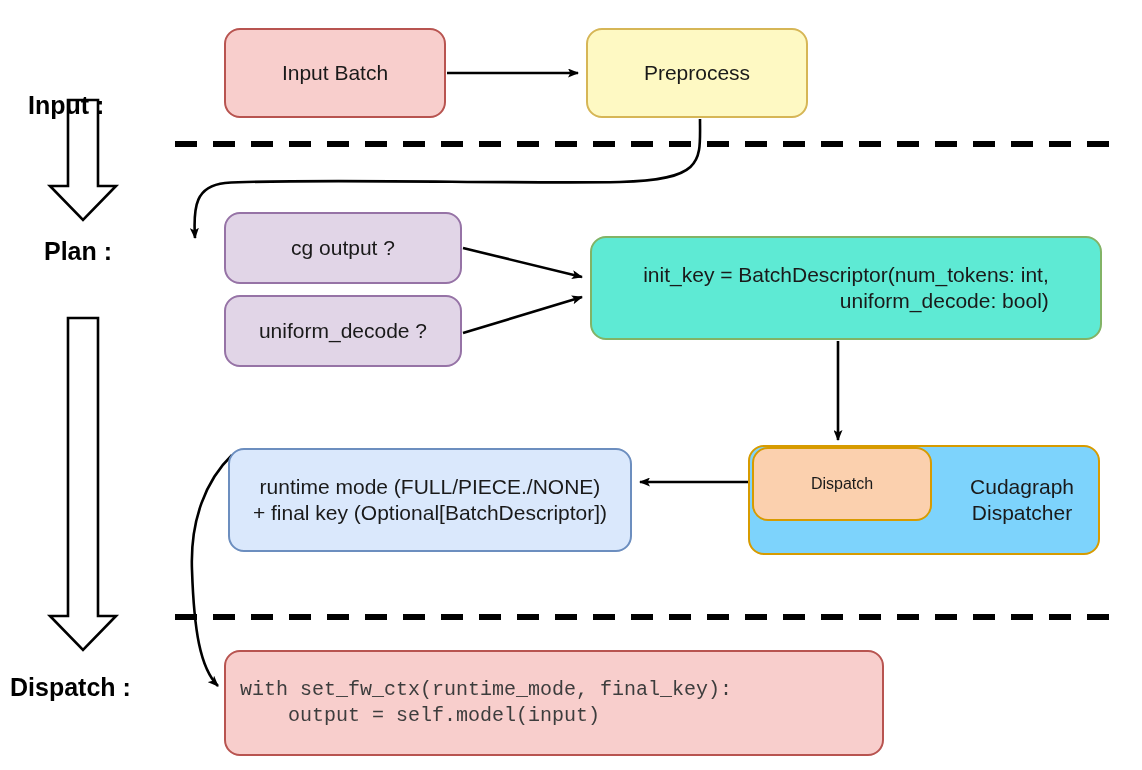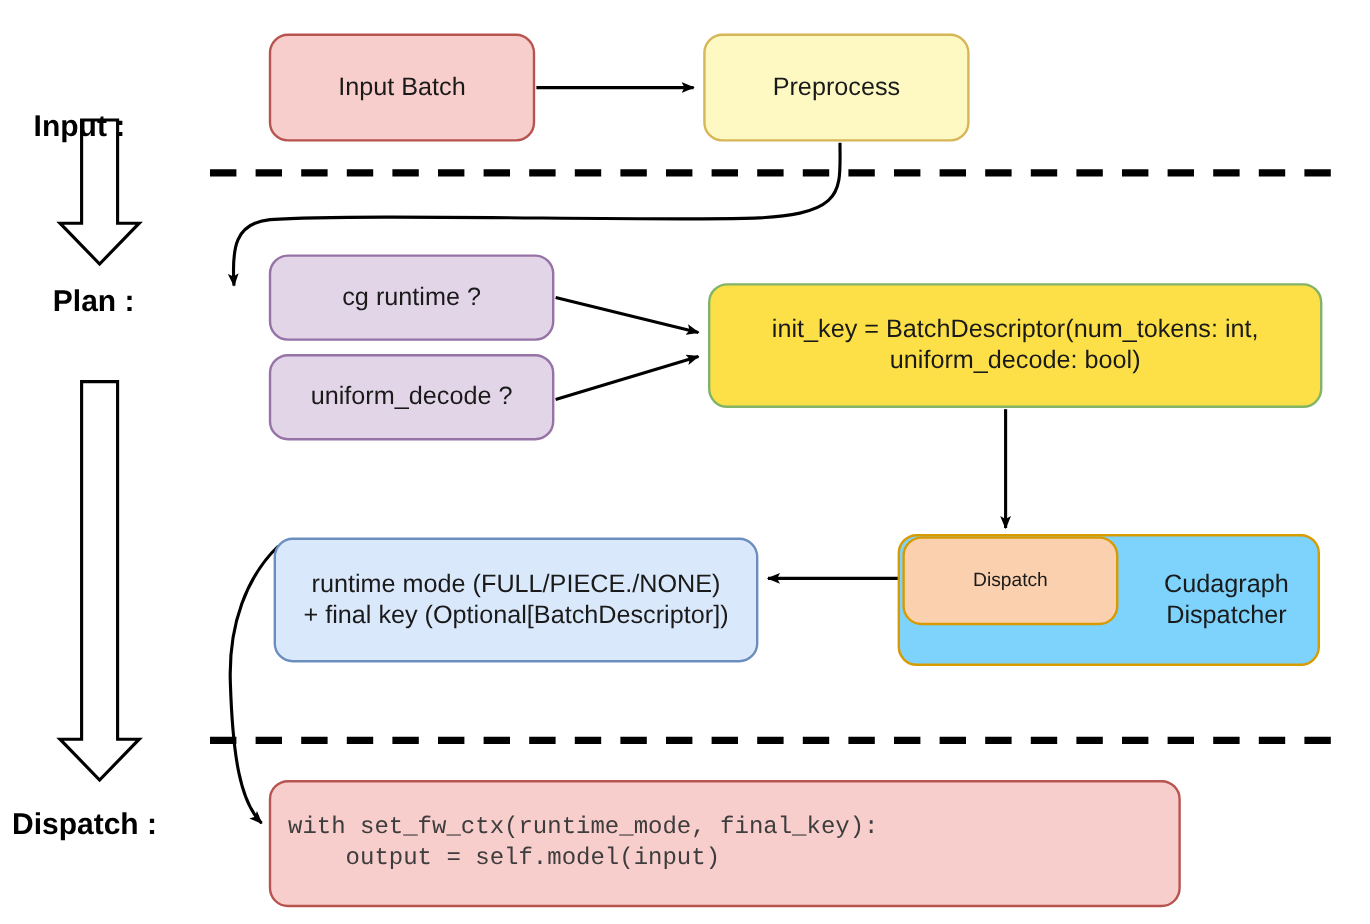--- a/index.html
+++ b/index.html
@@ -100,44 +100,44 @@
 
   <div class="node" style="left:224px; top:28px; width:222px; height:90px; background:#F8CECC; border-color:#B85450;">
     <span class="node-text">Input Batch</span>
   </div>
 
   <div class="node" style="left:586px; top:28px; width:222px; height:90px; background:#fef9c3; border-color:#D6B656;">
     <span class="node-text">Preprocess</span>
   </div>
 
   <div class="node" style="left:224px; top:212px; width:238px; height:72px; background:#E1D5E7; border-color:#9673A6;">
-    <span class="node-text">cg runtime ?</span>
+    <span class="node-text">cg output ?</span>
   </div>
 
   <div class="node" style="left:224px; top:295px; width:238px; height:72px; background:#E1D5E7; border-color:#9673A6;align-items:center;">
     <span class="node-text">uniform_decode ?</span>
   </div>
 
-  <div class="node" style="left:590px; top:236px; width:512px; height:104px; background:#fde047; border-color:#82B366;">
+  <div class="node" style="left:590px; top:236px; width:512px; height:104px; background:#5eead4; border-color:#82B366;text-align:right;">
     <span class="node-text">init_key = BatchDescriptor(num_tokens: int,
 uniform_decode: bool)</span>
   </div>
 
   <div class="node" style="left:748px; top:445px; width:352px; height:110px; background:#7dd3fc; border-color:#D79B00; justify-content:flex-end; padding-right:24px;">
     <span class="node-text">Cudagraph
 Dispatcher</span>
   </div>
 
   <div class="node" style="left:752px; top:447px; width:180px; height:74px; background:#FBD0AE; border-color:#D79B00; font-size:16px;">
     <span class="node-text">Dispatch</span>
   </div>
 
   <div class="node" style="left:228px; top:448px; width:404px; height:104px; background:#DAE8FC; border-color:#6C8EBF; font-size:21px;">
     <span class="node-text">runtime mode (FULL/PIECE./NONE)
 + final key (Optional[BatchDescriptor])</span>
   </div>
 
-  <div class="node code" style="left:224px; top:650px; width:760px; height:106px; background:#F8CECC; border-color:#B85450;">
+  <div class="node code" style="left:224px; top:650px; width:660px; height:106px; background:#F8CECC; border-color:#B85450;">
     <span class="node-text">with set_fw_ctx(runtime_mode, final_key):
     output = self.model(input)</span>
   </div>
 
 </div>
 
 </body></html>

